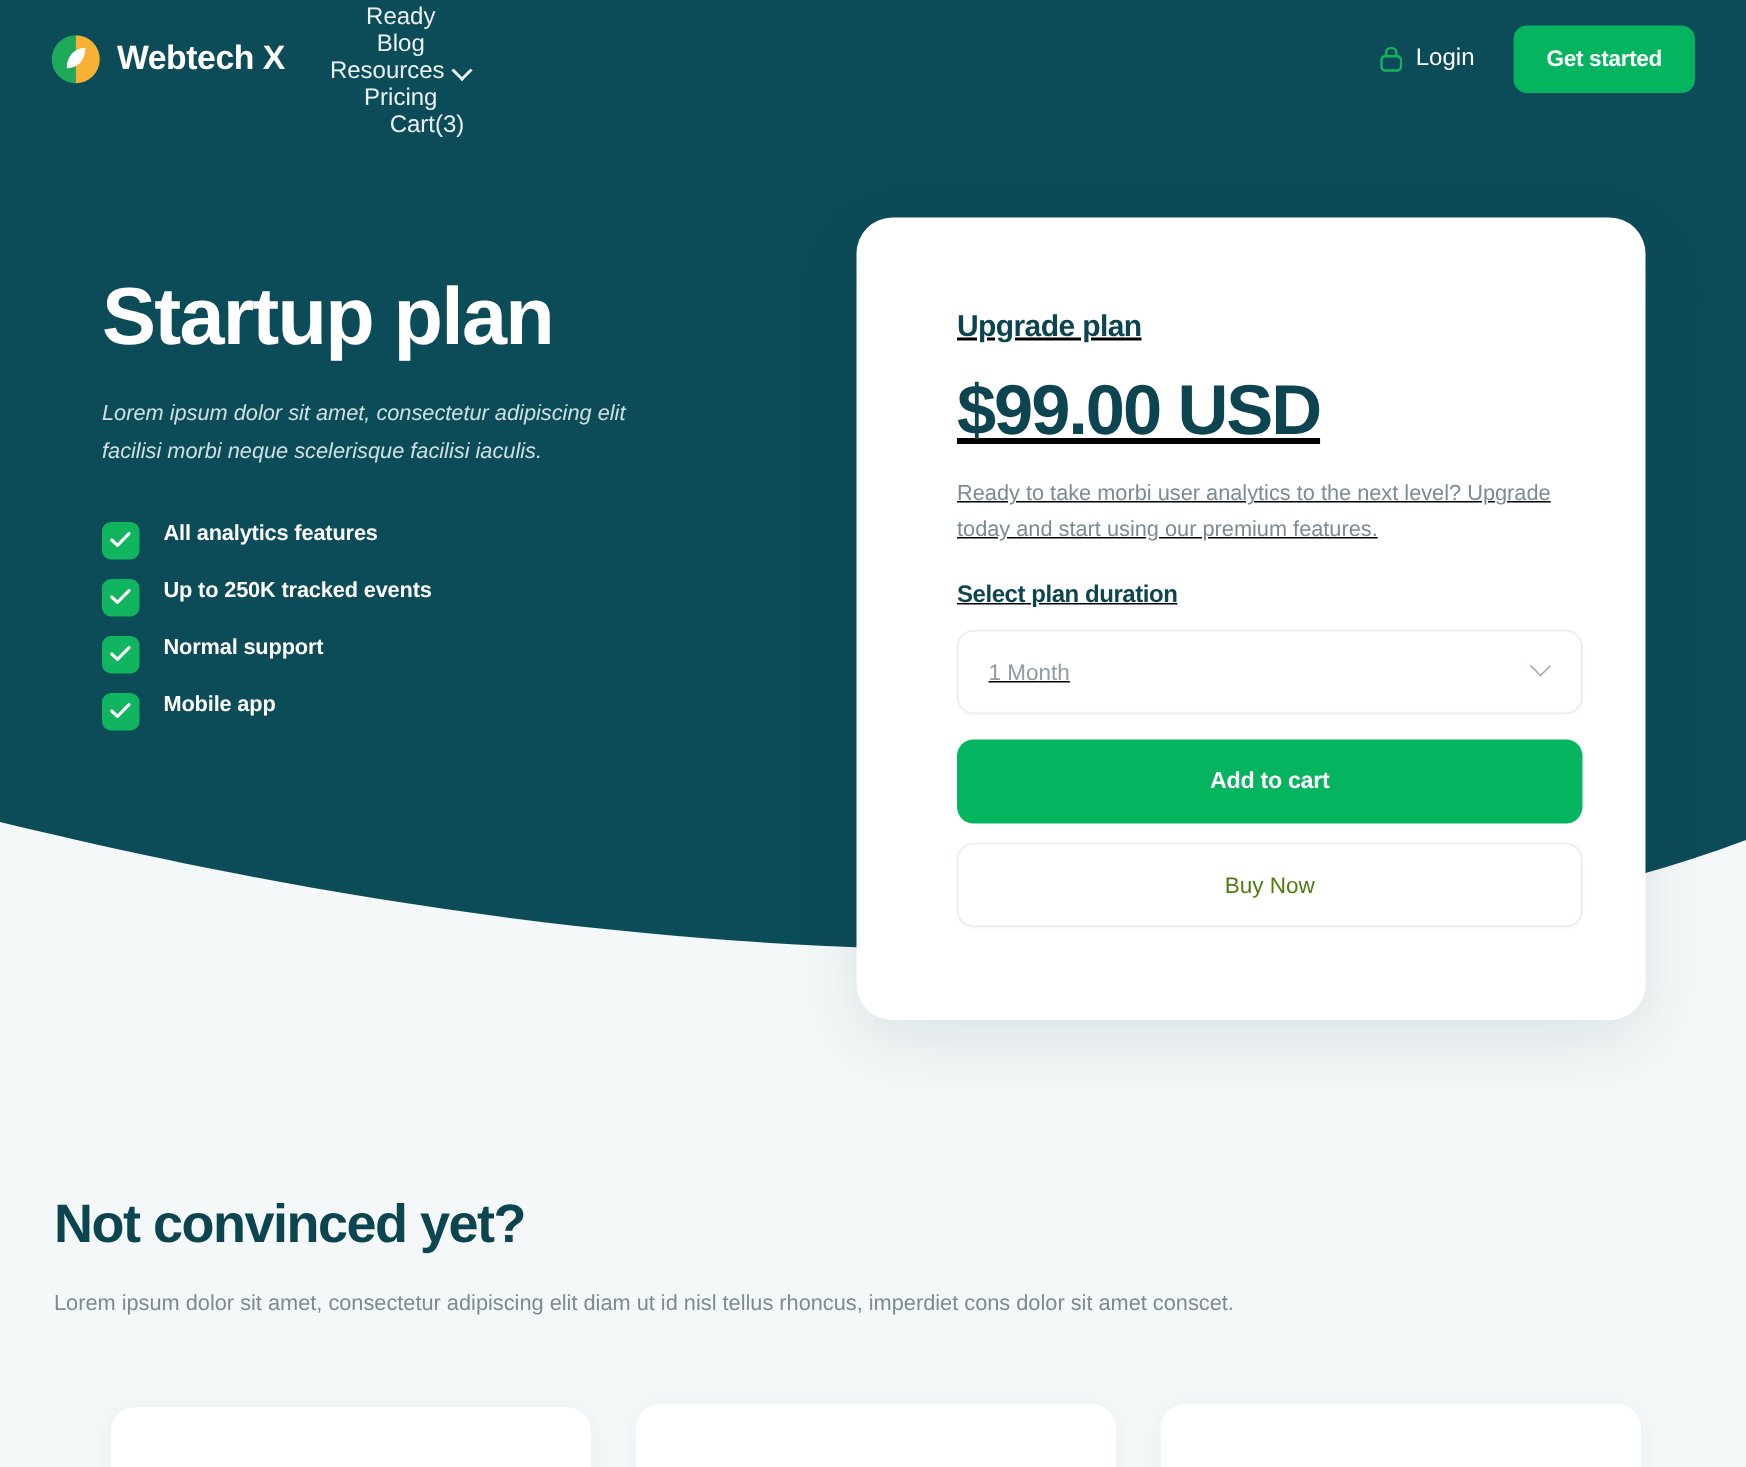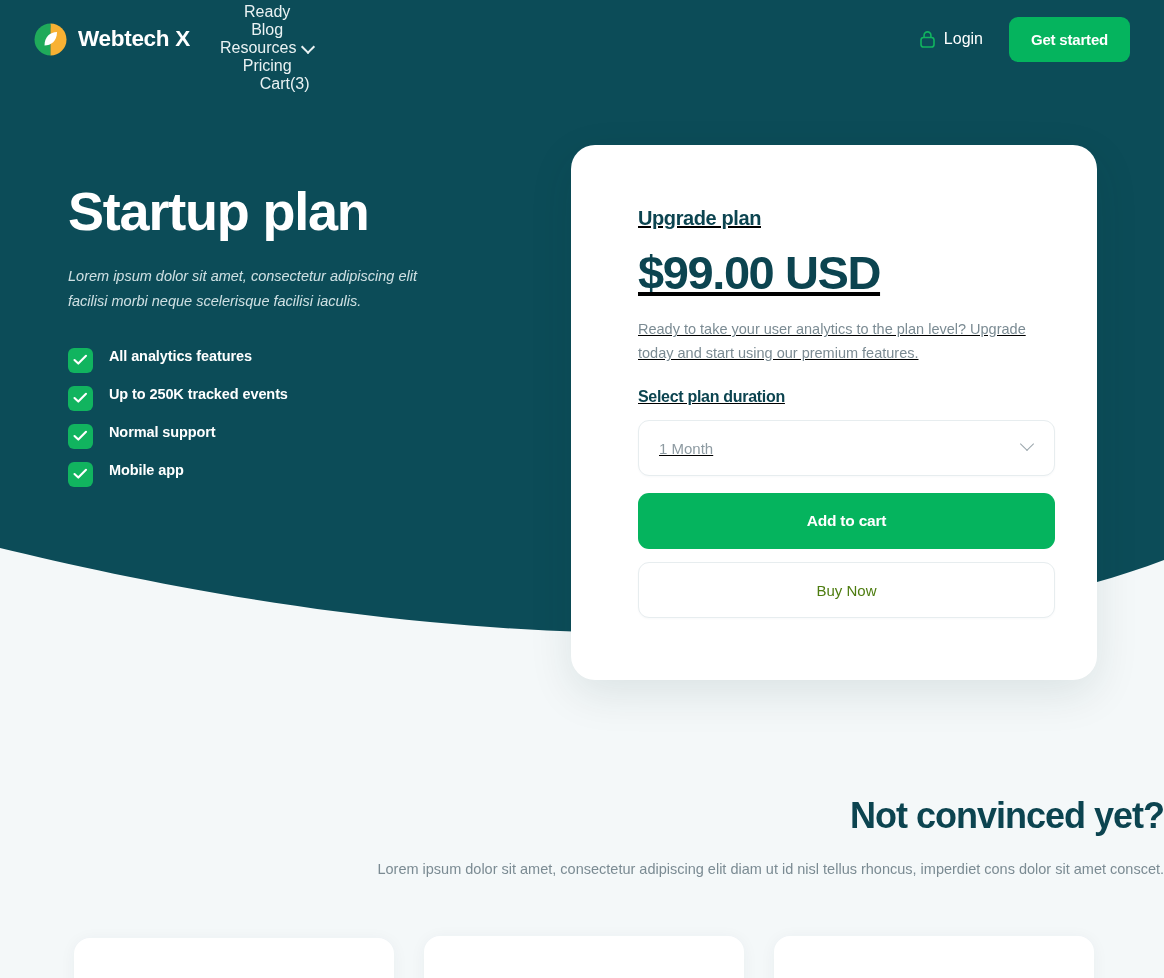--- a/index.html
+++ b/index.html
@@ -283,21 +283,21 @@
     box-shadow: 0 1px 2px rgba(12,68,80,0.03);
   }
 
   
   .lower {
     position: absolute;
     top: 660px;
     left: 0;
     width: 1164px;
     z-index: 2;
-    text-align: right;
+    text-align: left;
     padding-left: 36px;
   }
   .lower-title {
     margin-top: 135px;
     color: #0c4450;
     font-size: 36px;
     font-weight: bold;
     letter-spacing: -1px;
   }
   .lower-sub {
@@ -418,21 +418,21 @@
           </svg>
       </span>
       <span class="feature-label">Mobile app</span>
     </li>
   </ul>
 </div>
 
 <section class="pricing-card">
   <div class="card-kicker">Upgrade plan</div>
   <div class="card-price">$99.00 USD</div>
-  <p class="card-desc">Ready to take your user analytics to the plan level? Upgrade today and start using our premium features.</p>
+  <p class="card-desc">Ready to take morbi user analytics to the next level? Upgrade today and start using our premium features.</p>
   <div class="card-label">Select plan duration</div>
 
   <div class="select-wrap">
     <div class="select-box">1 Month</div>
     <span class="select-chev"></span>
   </div>
 
   <button class="btn-add-cart">Add to cart</button>
   <button class="btn-buy-now">Buy Now</button>
 </section>

